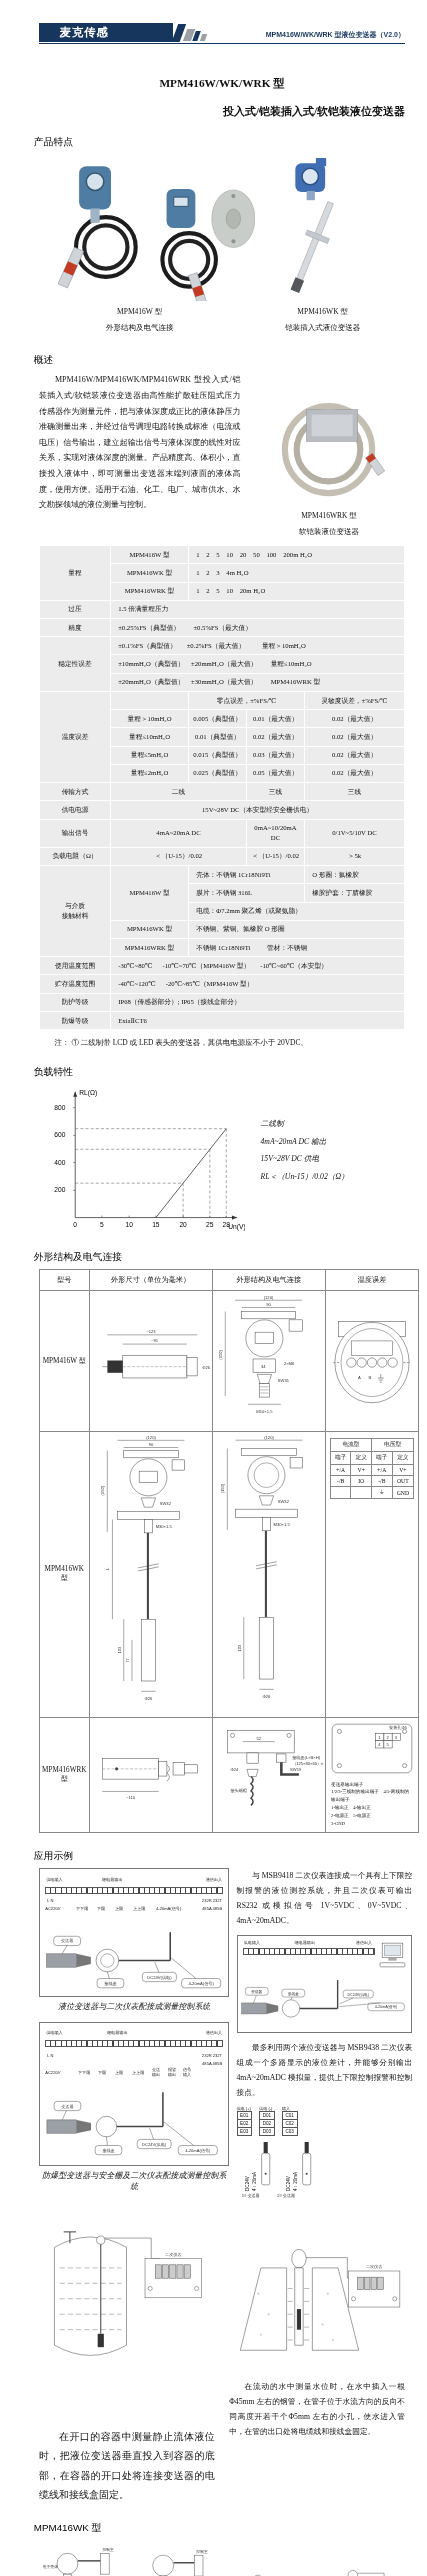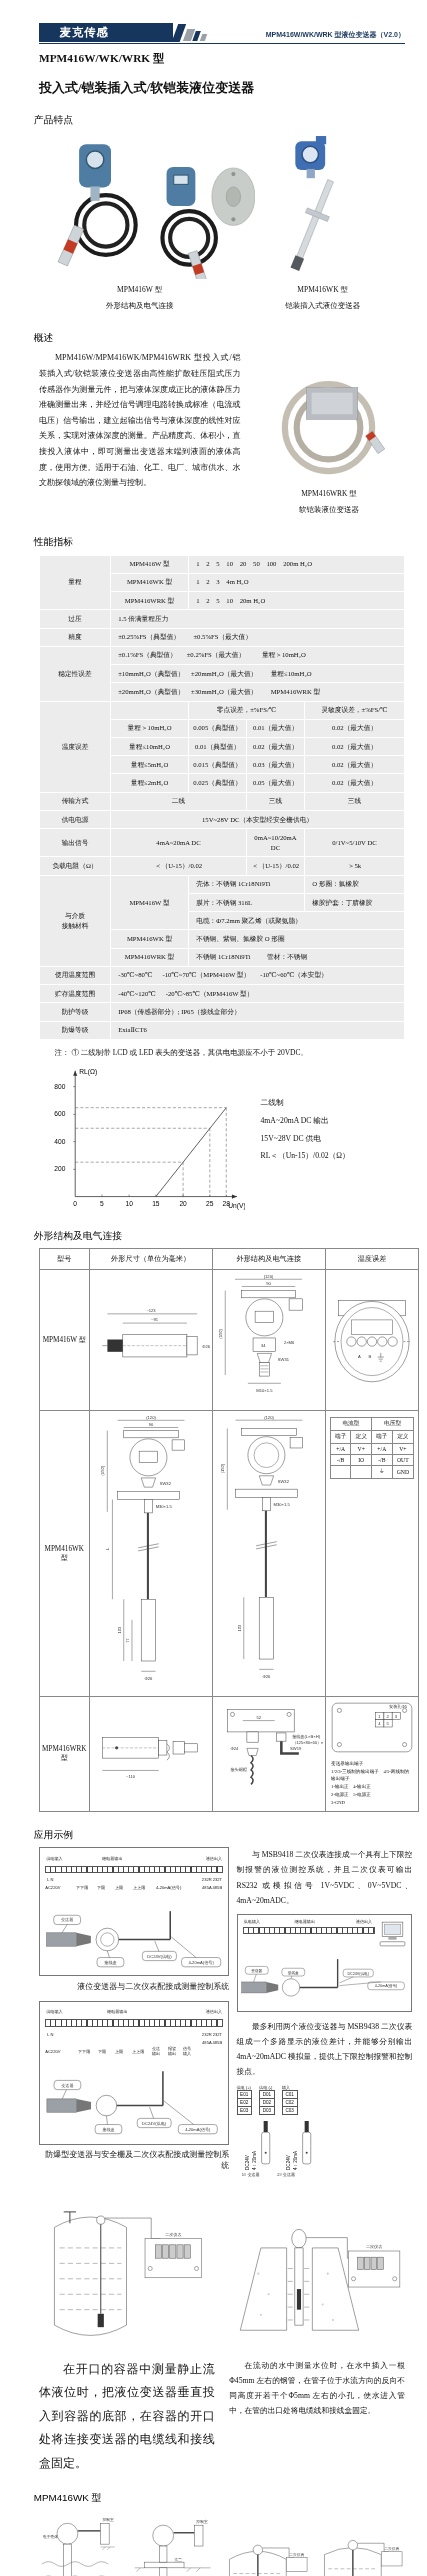--- a/index.html
+++ b/index.html
@@ -9,22 +9,22 @@
   
   .hdr { display:flex; align-items:flex-end; border-bottom:1.5px solid #17365d; padding-bottom:1px; height:20.6px; }
   .hdr-bar { background:#17365d; color:#fff; height:18.5px; width:134px; display:flex; align-items:center; padding-left:20.6px;
              font-family:"Liberation Sans",sans-serif; font-weight:bold; font-size:11.3px; letter-spacing:1px; }
   .hdr-slashes { display:flex; align-items:flex-end; height:18.5px; margin-left:2.1px; gap:1.5px; }
   .sl { width:8.2px; height:17.5px; transform:skewX(-20deg); }
   .sl.s1{background:#17365d;} .sl.s2{background:#9aa0a6; height:12.4px;} .sl.s3{background:#17365d; height:10.3px; width:5.2px;} .sl.s4{background:#9aa0a6; height:7.2px; width:5.2px;}
   .hdr-ref { margin-left:auto; color:#17365d; font-weight:bold; font-size:7px; padding-bottom:1.5px; font-family:"Liberation Sans",sans-serif; }
 
   
-  .title1 { text-align:left; font-size:11.3px; font-weight:bold; margin-top:7px; }
-  .title2 { text-align:left; font-size:13px; font-weight:bold; margin-top:13.4px; }
+  .title1 { text-align:center; font-size:11.3px; font-weight:bold; margin-top:32px; }
+  .title2 { text-align:right; font-size:11px; font-weight:bold; margin-top:13.4px; }
   h2.sec { font-family:"Liberation Sans",sans-serif; font-size:9.8px; font-weight:normal; margin:17.5px 0 5.2px -5.2px; color:#000; }
   .para { font-size:8px; line-height:1.95; text-align:justify; }
   .indent { text-indent:2em; }
   ul.feat { list-style:none; }
   ul.feat li { font-size:8px; line-height:2.0; text-align:justify; padding-left:1em; }
 
   
   .photo-row { display:flex; margin-top:7.2px; }
   .caption { text-align:center; font-size:7.5px; line-height:2.2; }
 
@@ -36,37 +36,37 @@
   
   table.spec { border-collapse:separate; border-spacing:1px; width:100%; margin-top:4.1px; }
   table.spec td { background:#ececec; font-size:6.7px; padding:3.6px 4.1px; text-align:center; vertical-align:middle; line-height:1.5; }
   table.spec td.lbl { width:70px; }
   table.spec td.lft { text-align:left; padding-left:7.2px; }
   .pre { white-space:pre-wrap; }
   .note { font-size:7.5px; margin:8.2px 0 0 15.5px; }
 
   
   .load-wrap { display:flex; align-items:flex-start; gap:15.5px; margin-top:5.2px; }
-  .load-text { font-size:7.7px; line-height:2.3; padding-top:31px; }
+  .load-text { font-size:7.7px; line-height:2.3; padding-top:31px;font-style:italic; }
 
   
   table.struct { border-collapse:collapse; width:100%; margin-top:2px; }
   table.struct th, table.struct td { border:0.5px solid #888; font-weight:normal; font-size:7.2px; text-align:center; vertical-align:middle; padding:2.1px; }
   table.struct th { padding:5.2px 2.1px; }
   .dwg-lbl { font-size:8px; fill:#333; font-family:"Liberation Sans",sans-serif; }
   table.elec { border-collapse:collapse; margin:3.1px auto; }
   table.elec td { border:0.5px solid #888; font-size:5.7px; padding:2.1px 4.1px; text-align:center; }
   .legend { font-size:4.6px; text-align:left; line-height:1.7; padding:2.1px 3.1px; }
 
   
   .app-grid { display:grid; grid-template-columns:52% 48%; gap:3.1px 7.2px; margin-top:3.1px; }
   .diagbox { border:0.5px solid #777; position:relative; background:#fff; }
   .tstrip { height:7.2px; border:0.5px solid #555; background:repeating-linear-gradient(90deg,#fff 0 4.1px,#444 4.1px 5.2px); }
   .tiny { font-size:4.1px; font-family:"Liberation Sans",sans-serif; color:#222; line-height:1.3; }
-  .smcap { font-size:8px; text-align:right; margin:4.1px 0 9.3px 0; }
+  .smcap { font-size:8px; text-align:center; margin:4.1px 0 9.3px 0;font-style:italic; }
   .vtext { writing-mode:vertical-rl; transform:rotate(180deg); font-size:4.6px; font-family:"Liberation Sans",sans-serif; }
   .cellbank { display:flex; gap:7.2px; }
   .cellcol table { border-collapse:collapse; }
   .cellcol td { border:0.5px solid #555; font-size:4.6px; padding:1px 2.6px; text-align:center; font-family:"Liberation Sans",sans-serif; }
 
   svg text { font-family:"Liberation Sans",sans-serif; }
 </style>
 </head>
 <body>
 
@@ -153,21 +153,20 @@
         <rect x="218" y="128" width="16" height="42" transform="rotate(-35 226 149)" fill="#cfd4d8" stroke="#8d959b"></rect>
         <rect x="218" y="128" width="16" height="12" transform="rotate(-35 226 149)" fill="#c23b22"></rect>
       </svg>
       <div class="caption">
         <div>MPM416WRK 型</div>
         <div>软铠装液位变送器</div>
       </div>
     </div>
   </div>
 
-  <h2 class="sec">性能指标</h2>
   <table class="spec">
     <colgroup>
         <col style="width:70px">
         <col style="width:77px">
         <col style="width:57px">
         <col style="width:57px">
         <col>
       </colgroup>
     <tbody>
       <tr>
@@ -290,20 +289,21 @@
           <td class="lft" colspan="4">IP68（传感器部分）; IP65（接线盒部分）</td>
         </tr>
       <tr>
           <td class="lbl">防爆等级</td>
           <td class="lft" colspan="4">ExiaⅡCT6</td>
         </tr>
     </tbody>
   </table>
   <p class="note">注： ① 二线制带 LCD 或 LED 表头的变送器，其供电电源应不小于 20VDC。</p>
 
+  <h2 class="sec">负载特性</h2>
   <div class="load-wrap">
     <svg width="206" height="149" viewBox="0 0 400 290">
       <line x1="70" y1="260" x2="385" y2="260" stroke="#333" stroke-width="1.5"></line>
       <polygon points="385,260 375,256 375,264" fill="#333"></polygon>
       <line x1="70" y1="260" x2="70" y2="15" stroke="#333" stroke-width="1.5"></line>
       <polygon points="70,15 66,25 74,25" fill="#333"></polygon>
       <text x="78" y="22" font-size="13">RL(Ω)</text>
       <text x="368" y="282" font-size="13">Un(V)</text>
       <text x="40" y="51" font-size="13" text-anchor="middle">800</text>
       <text x="40" y="104" font-size="13" text-anchor="middle">600</text>
@@ -833,21 +833,21 @@
           <rect x="261" y="128" width="11" height="24"></rect>
           <rect x="274" y="128" width="11" height="24"></rect>
           <rect x="287" y="128" width="11" height="24"></rect>
         </g>
       <circle cx="240" cy="170" r="4" fill="none" stroke="#555"></circle>
         <circle cx="320" cy="170" r="4" fill="none" stroke="#555"></circle>
     </svg>
   </div>
 
   <div style="display:flex; gap:14.4px; margin-top:12.4px;">
-    <p class="para indent" style="width:50%; font-size:12px;">在开口的容器中测量静止流体液位时，把液位变送器垂直投入到容器的底部，在容器的开口处将连接变送器的电缆线和接线盒固定。</p>
+    <p class="para indent" style="width:50%; font-size:10px;margin-top:48px;">在开口的容器中测量静止流体液位时，把液位变送器垂直投入到容器的底部，在容器的开口处将连接变送器的电缆线和接线盒固定。</p>
     <p class="para indent" style="width:50%; font-size:7.7px;">在流动的水中测量水位时，在水中插入一根Φ45mm 左右的钢管，在管子位于水流方向的反向不同高度开若干个Φ5mm 左右的小孔，使水进入管中，在管的出口处将电缆线和接线盒固定。</p>
   </div>
 
   <h2 class="sec" style="font-family:'Liberation Sans',sans-serif;">MPM416WK 型</h2>
   <div style="display:flex; gap:5.2px; align-items:flex-end;">
     <svg width="93" height="144" viewBox="0 0 180 280">
       <circle cx="60" cy="36" r="22" fill="#fff" stroke="#444"></circle>
       <line x1="82" y1="30" x2="130" y2="30" stroke="#444" stroke-width="3"></line>
       <rect x="130" y="14" width="18" height="44" fill="#fff" stroke="#444"></rect>
       <g stroke="#777">

